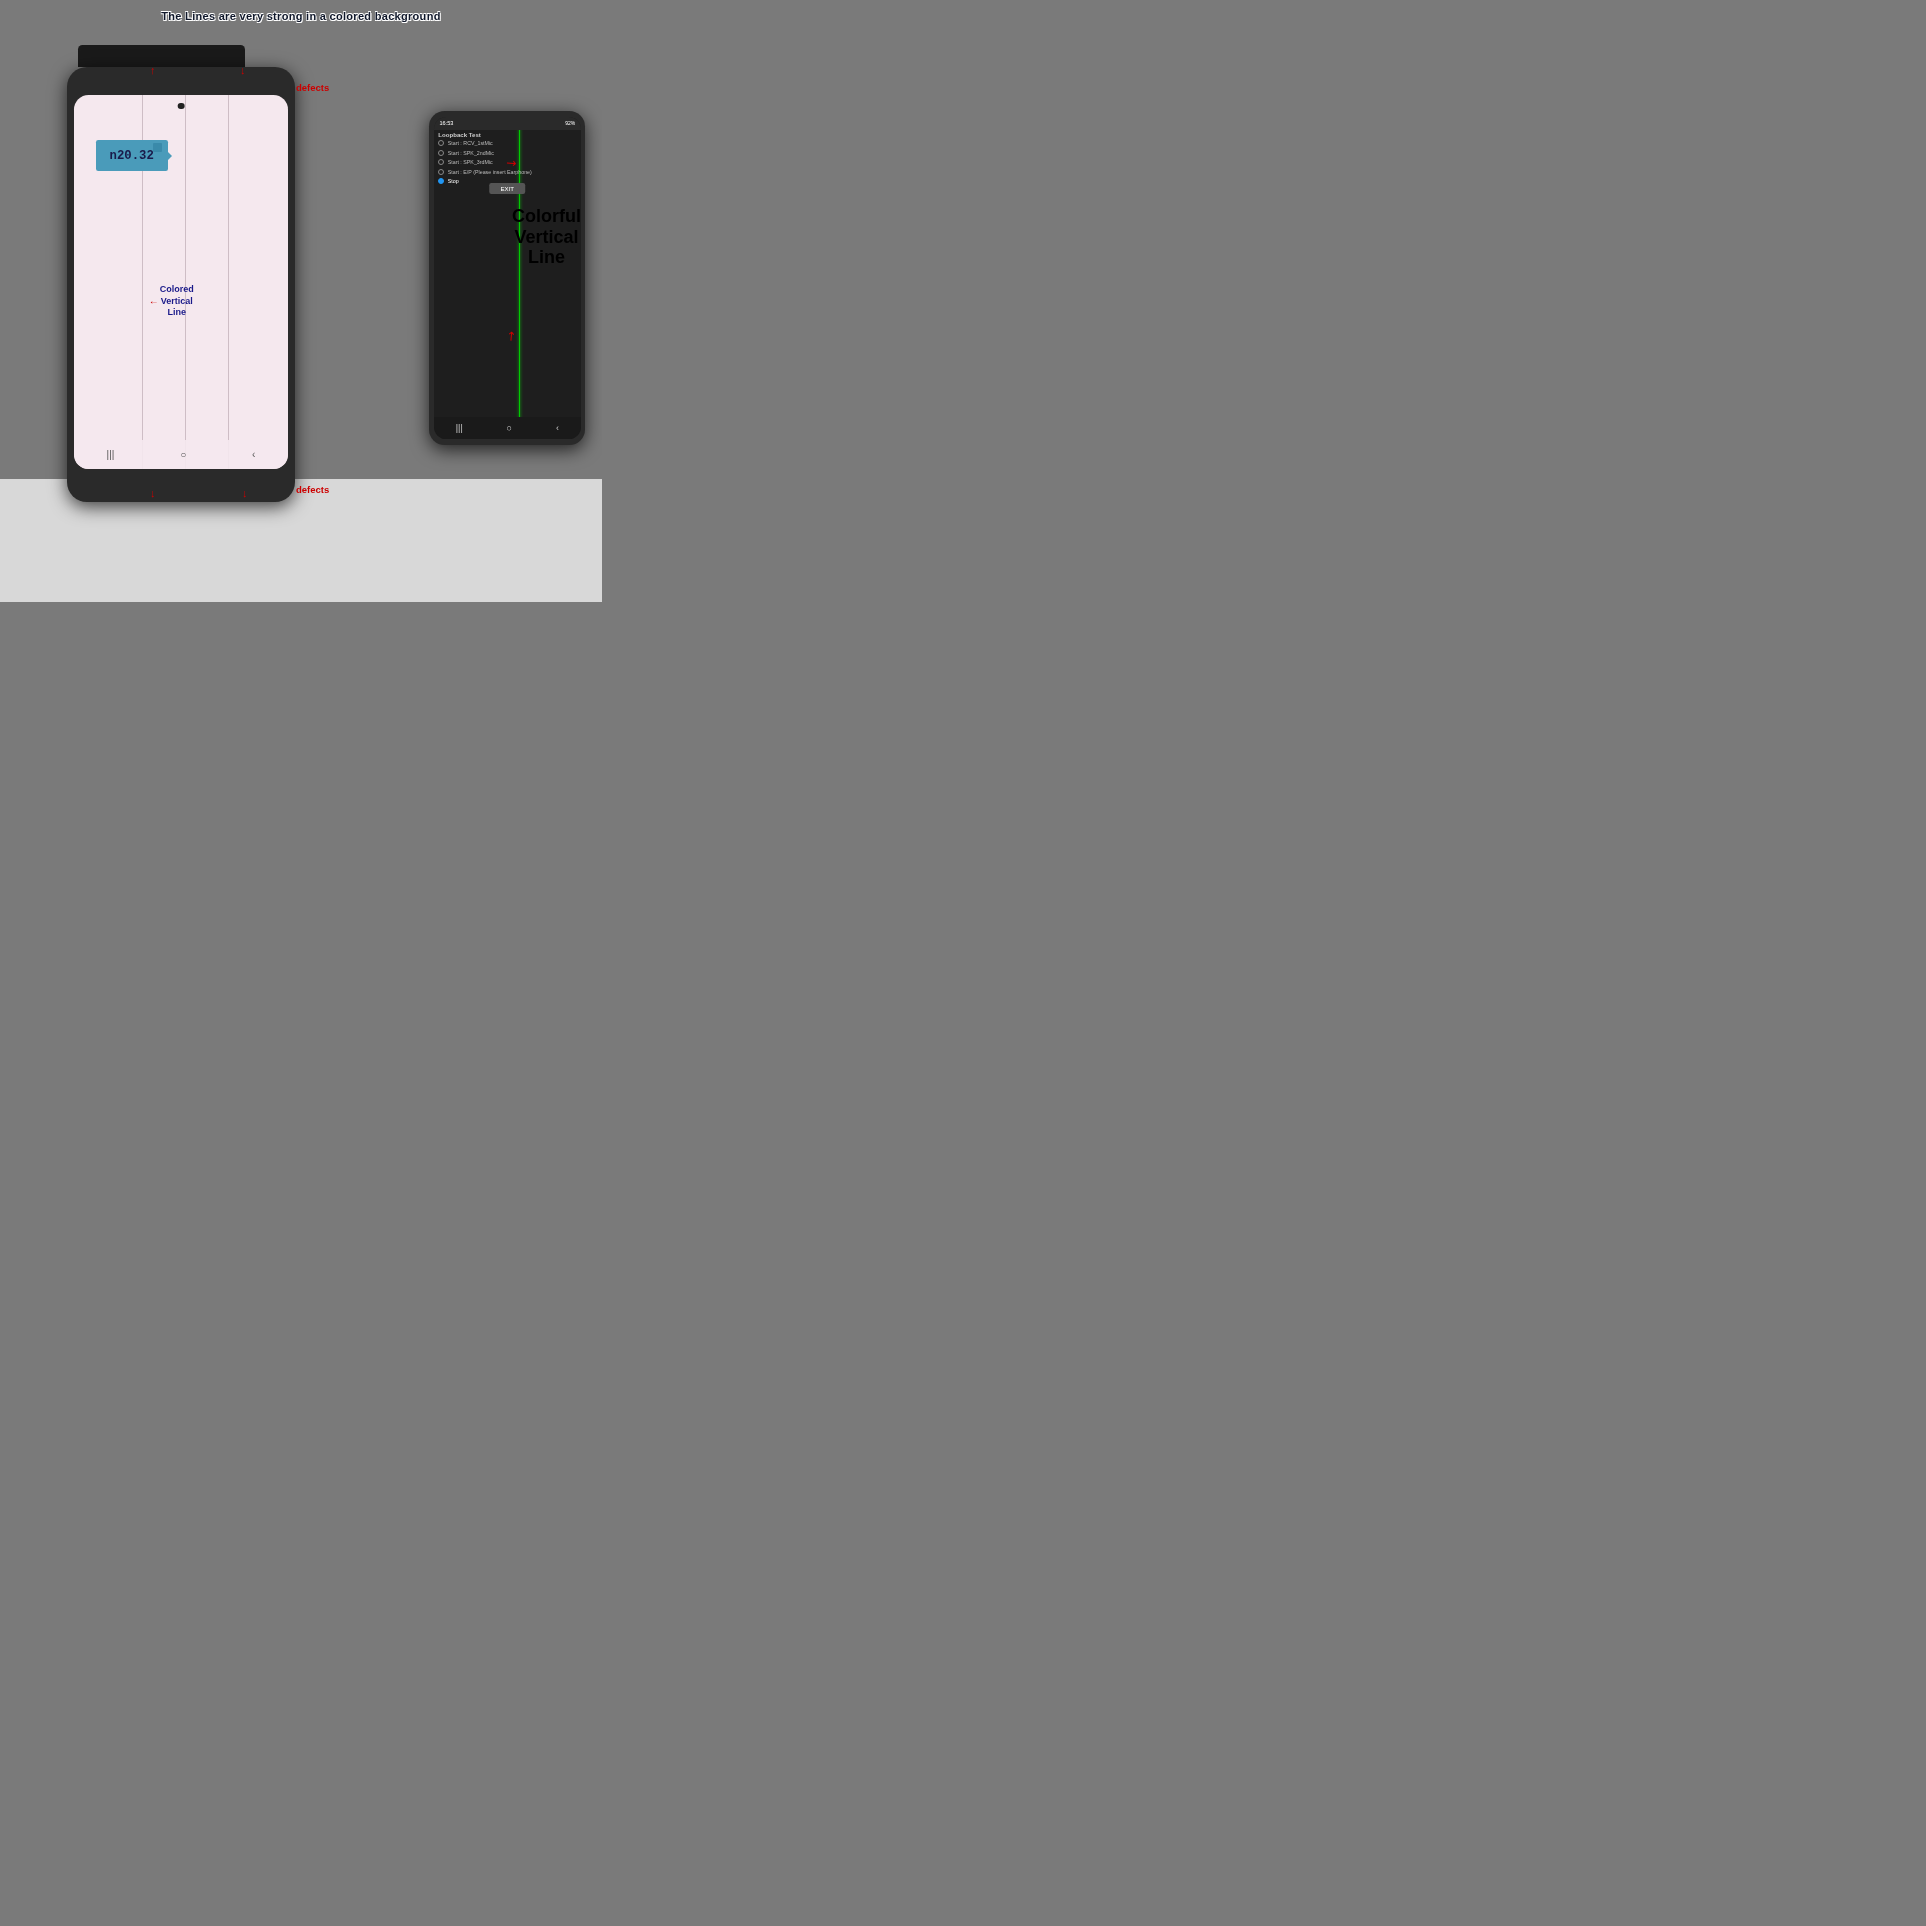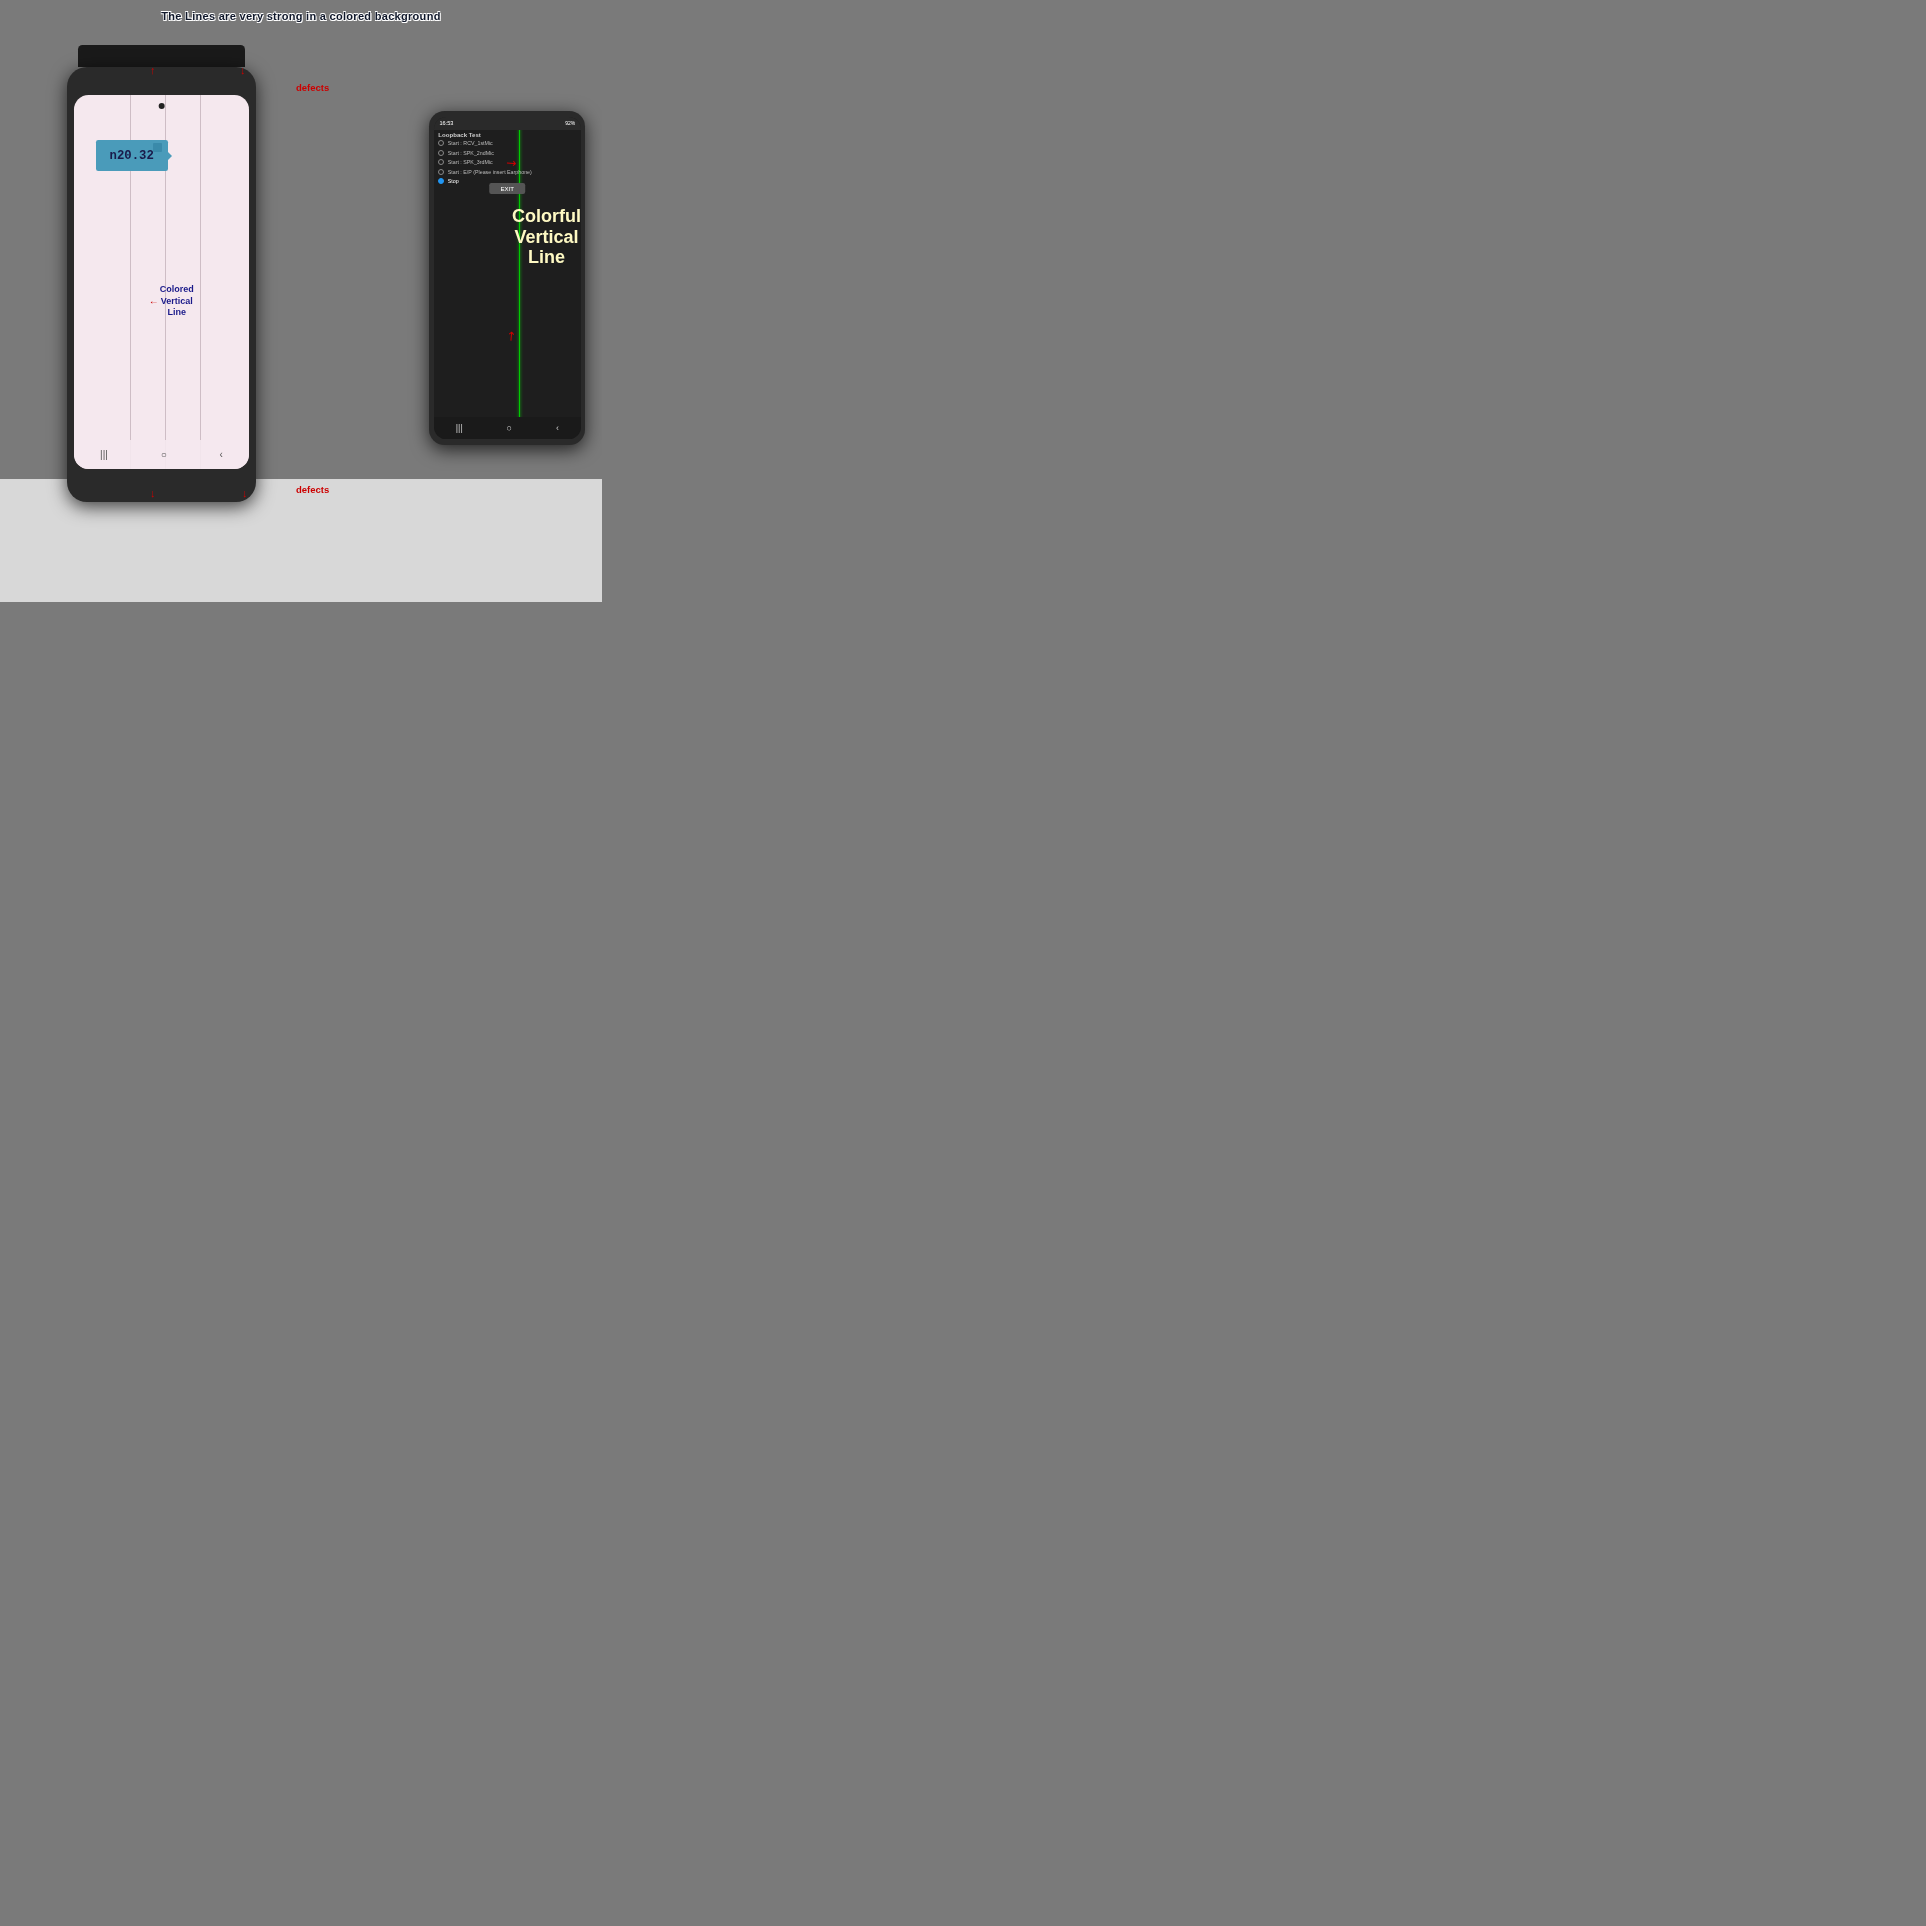--- a/index.html
+++ b/index.html
@@ -44,21 +44,21 @@
       left: 67px;
       top: 45px;
       width: 189px;
       height: 457px;
     }
 
     .phone-main-body {
       position: absolute;
       top: 22px;
       left: 0;
-      width: 189px;
+      width: 228px;
       height: 435px;
       background: #2a2a2a;
       border-radius: 20px;
       box-shadow: 0 4.5px 18px rgba(0,0,0,0.7);
     }
 
     .phone-main-top-bar {
       position: absolute;
       top: 0;
       left: 11px;
@@ -347,21 +347,21 @@
       font-size: 9px;
     }
 
     
     .colorful-label {
       position: absolute;
       right: 21px;
       top: 206px;
       font-size: 18px;
       font-weight: 900;
-      color: #fef9c3;
+      color: #000000;
       text-align: center;
       line-height: 1.15;
       z-index: 10;
       pointer-events: none;
     }
 
     
     .red-arrow-top {
       position: absolute;
       right: 86px;

